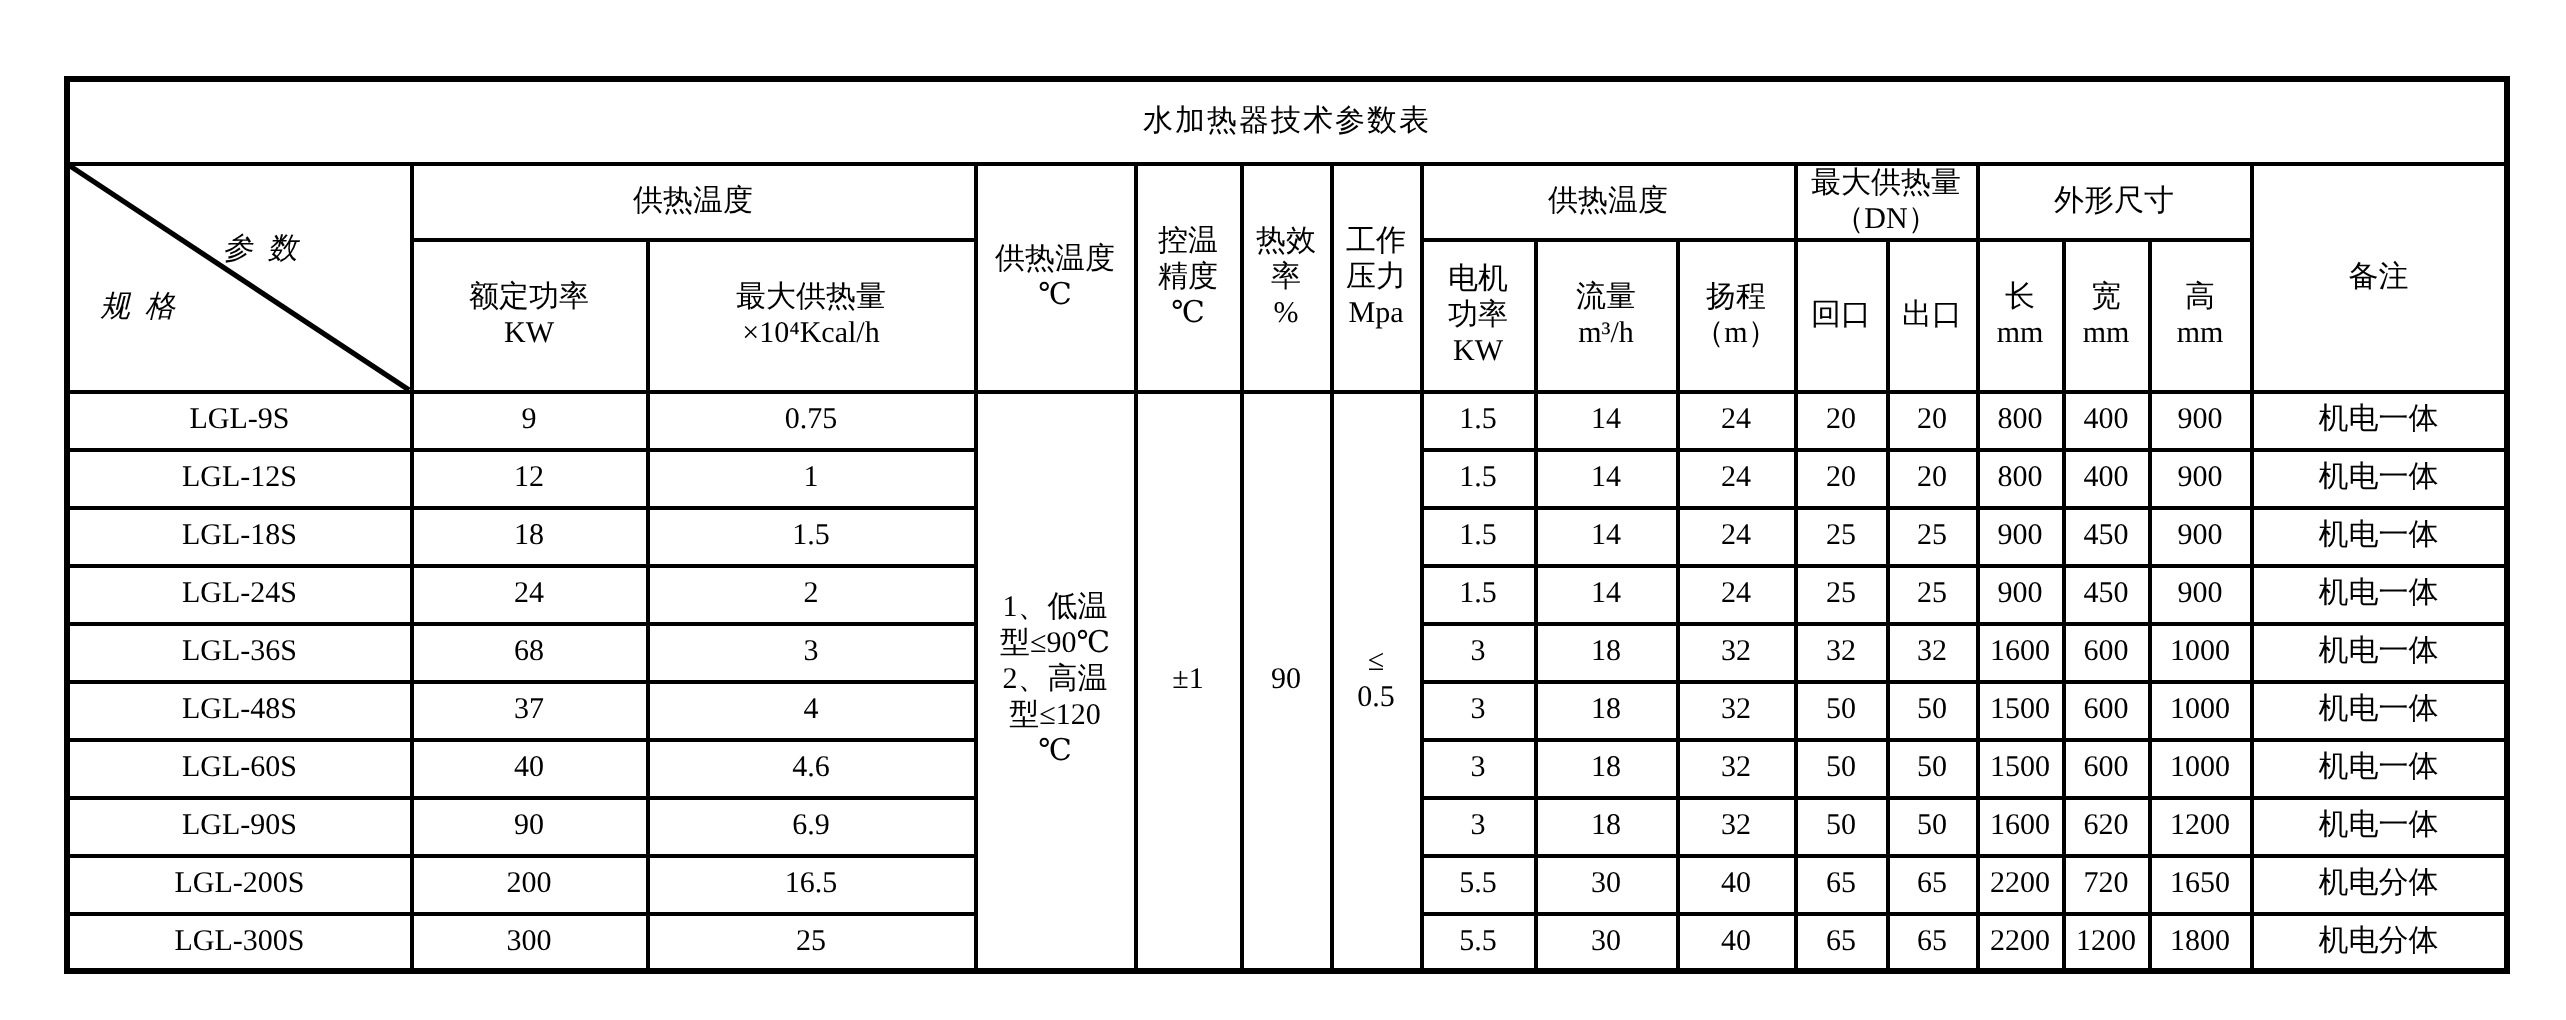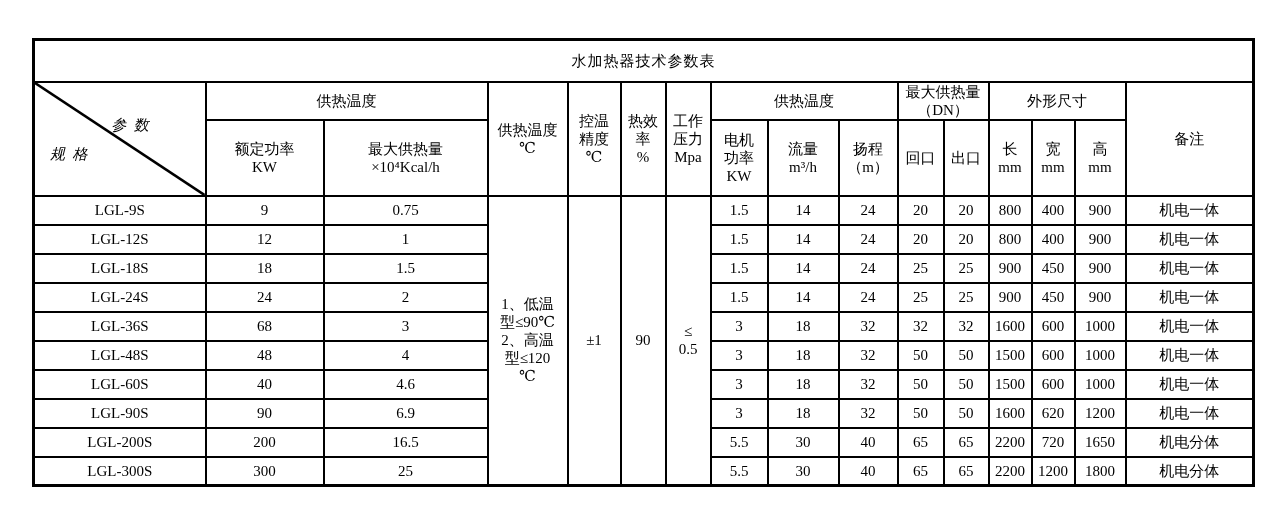--- a/index.html
+++ b/index.html
@@ -223,21 +223,21 @@
           <td>32</td>
           <td>32</td>
           <td>32</td>
           <td>1600</td>
           <td>600</td>
           <td>1000</td>
           <td>机电一体</td>
         </tr>
         <tr>
           <td>LGL-48S</td>
-          <td>48</td>
+          <td>37</td>
           <td>4</td>
           <td>3</td>
           <td>18</td>
           <td>32</td>
           <td>50</td>
           <td>50</td>
           <td>1500</td>
           <td>600</td>
           <td>1000</td>
           <td>机电一体</td>

